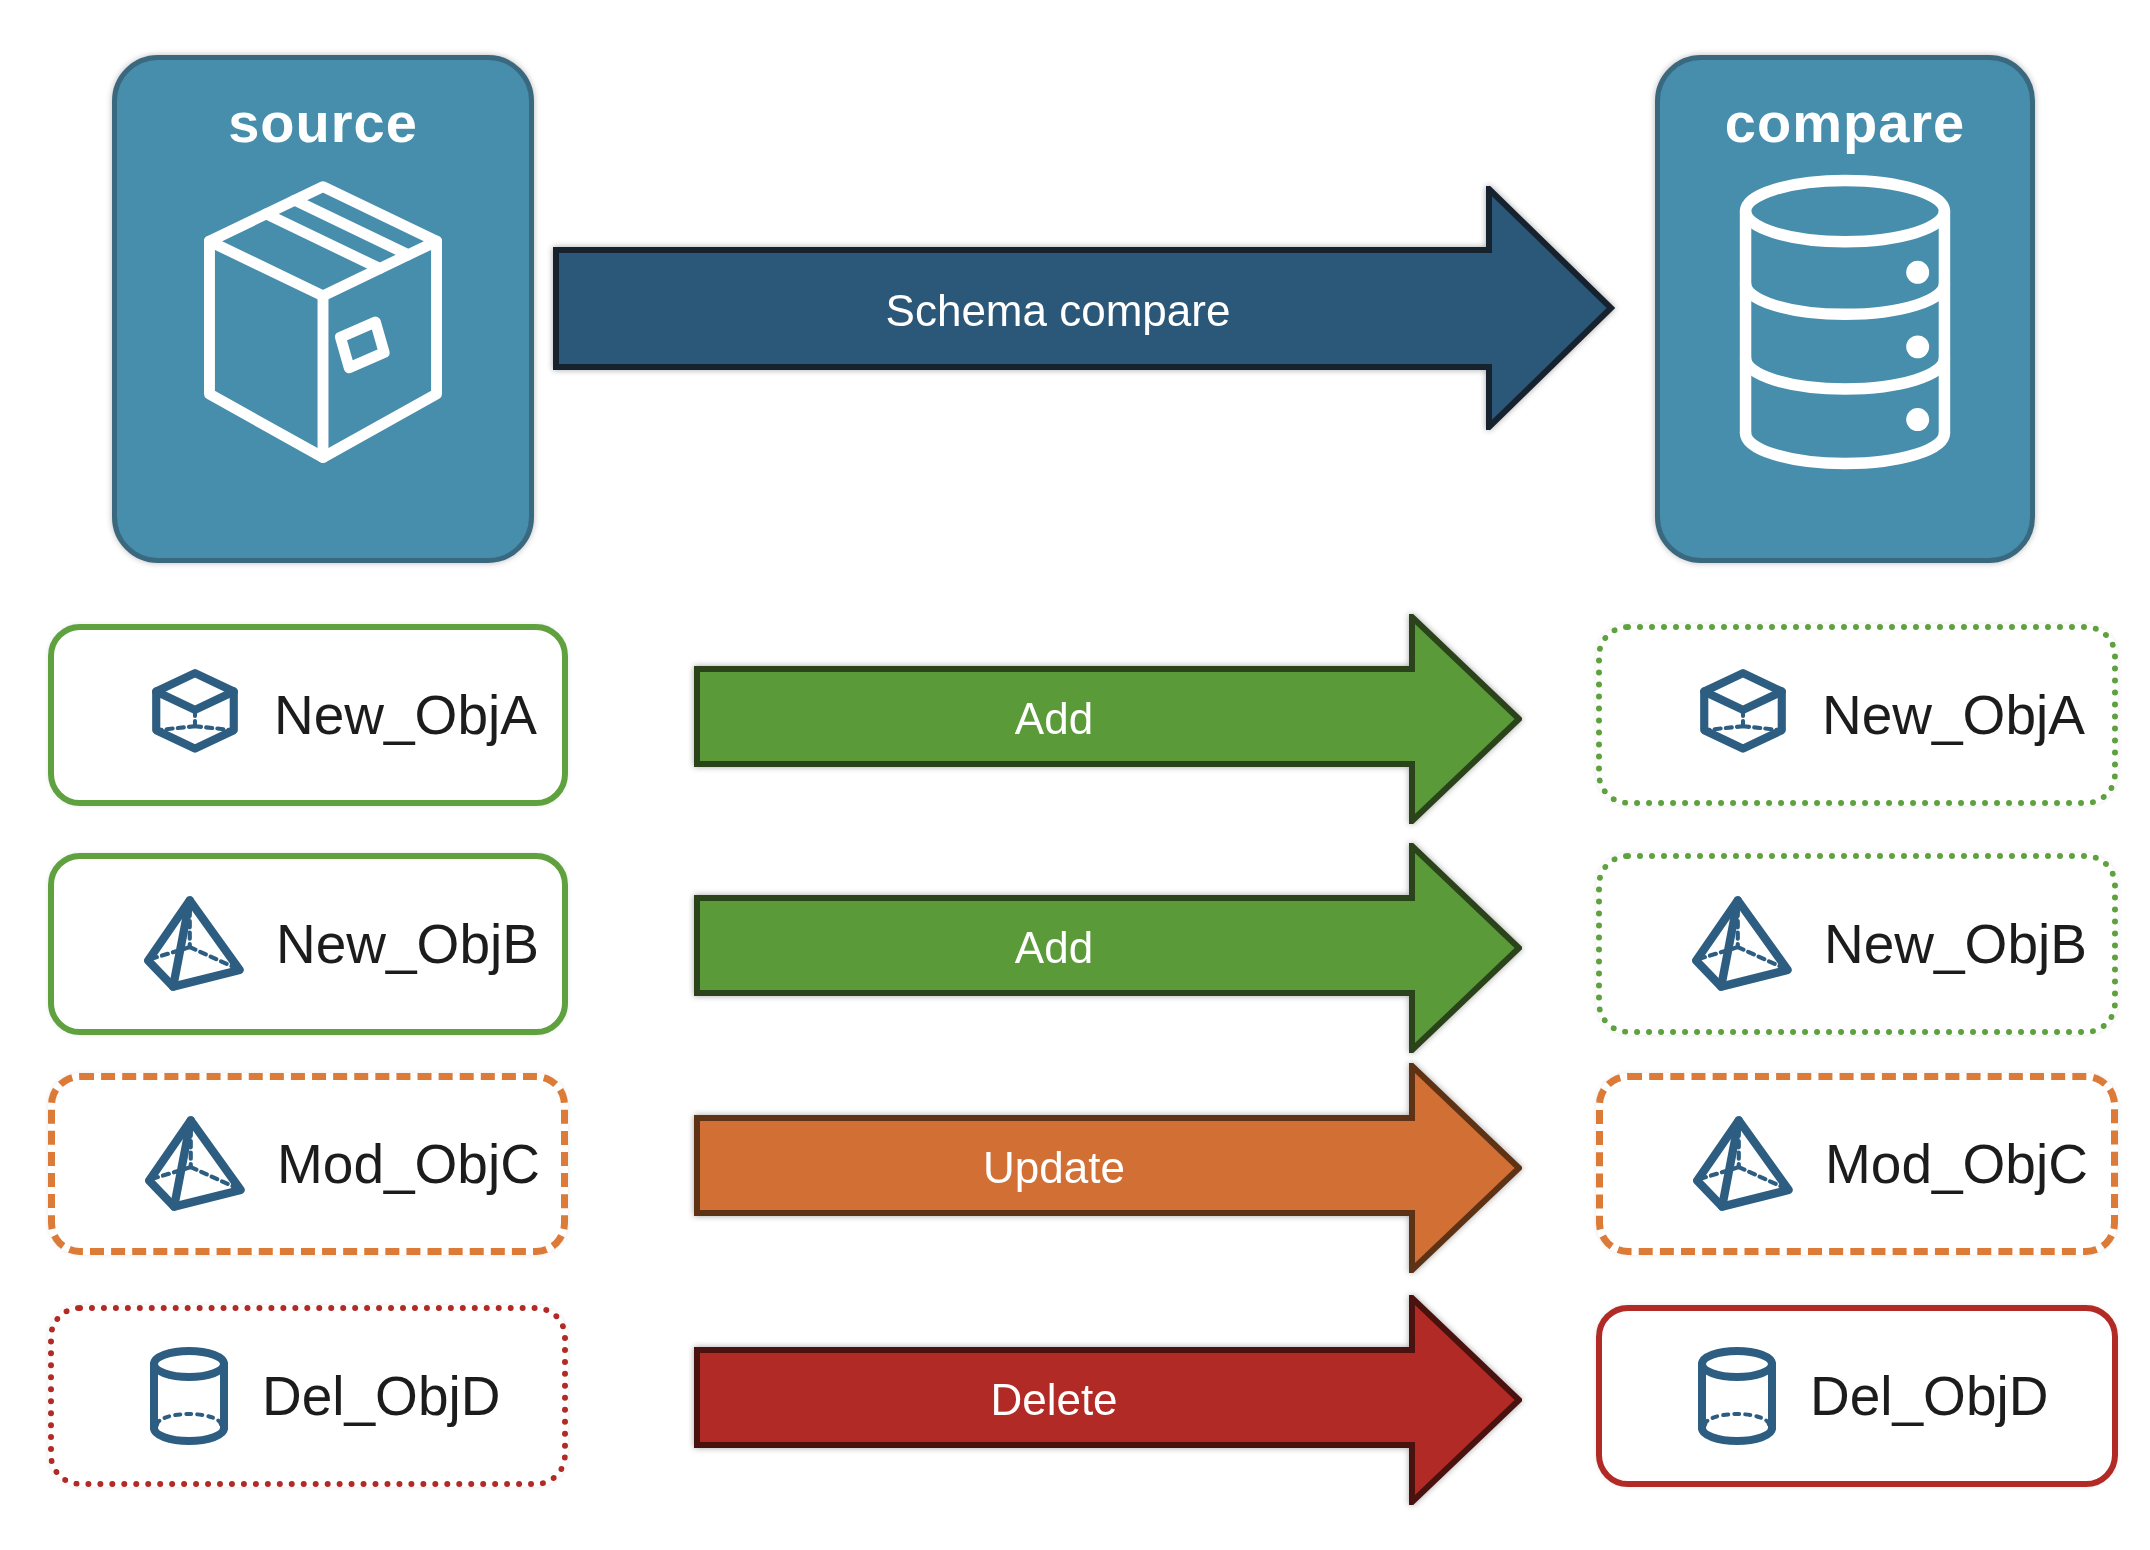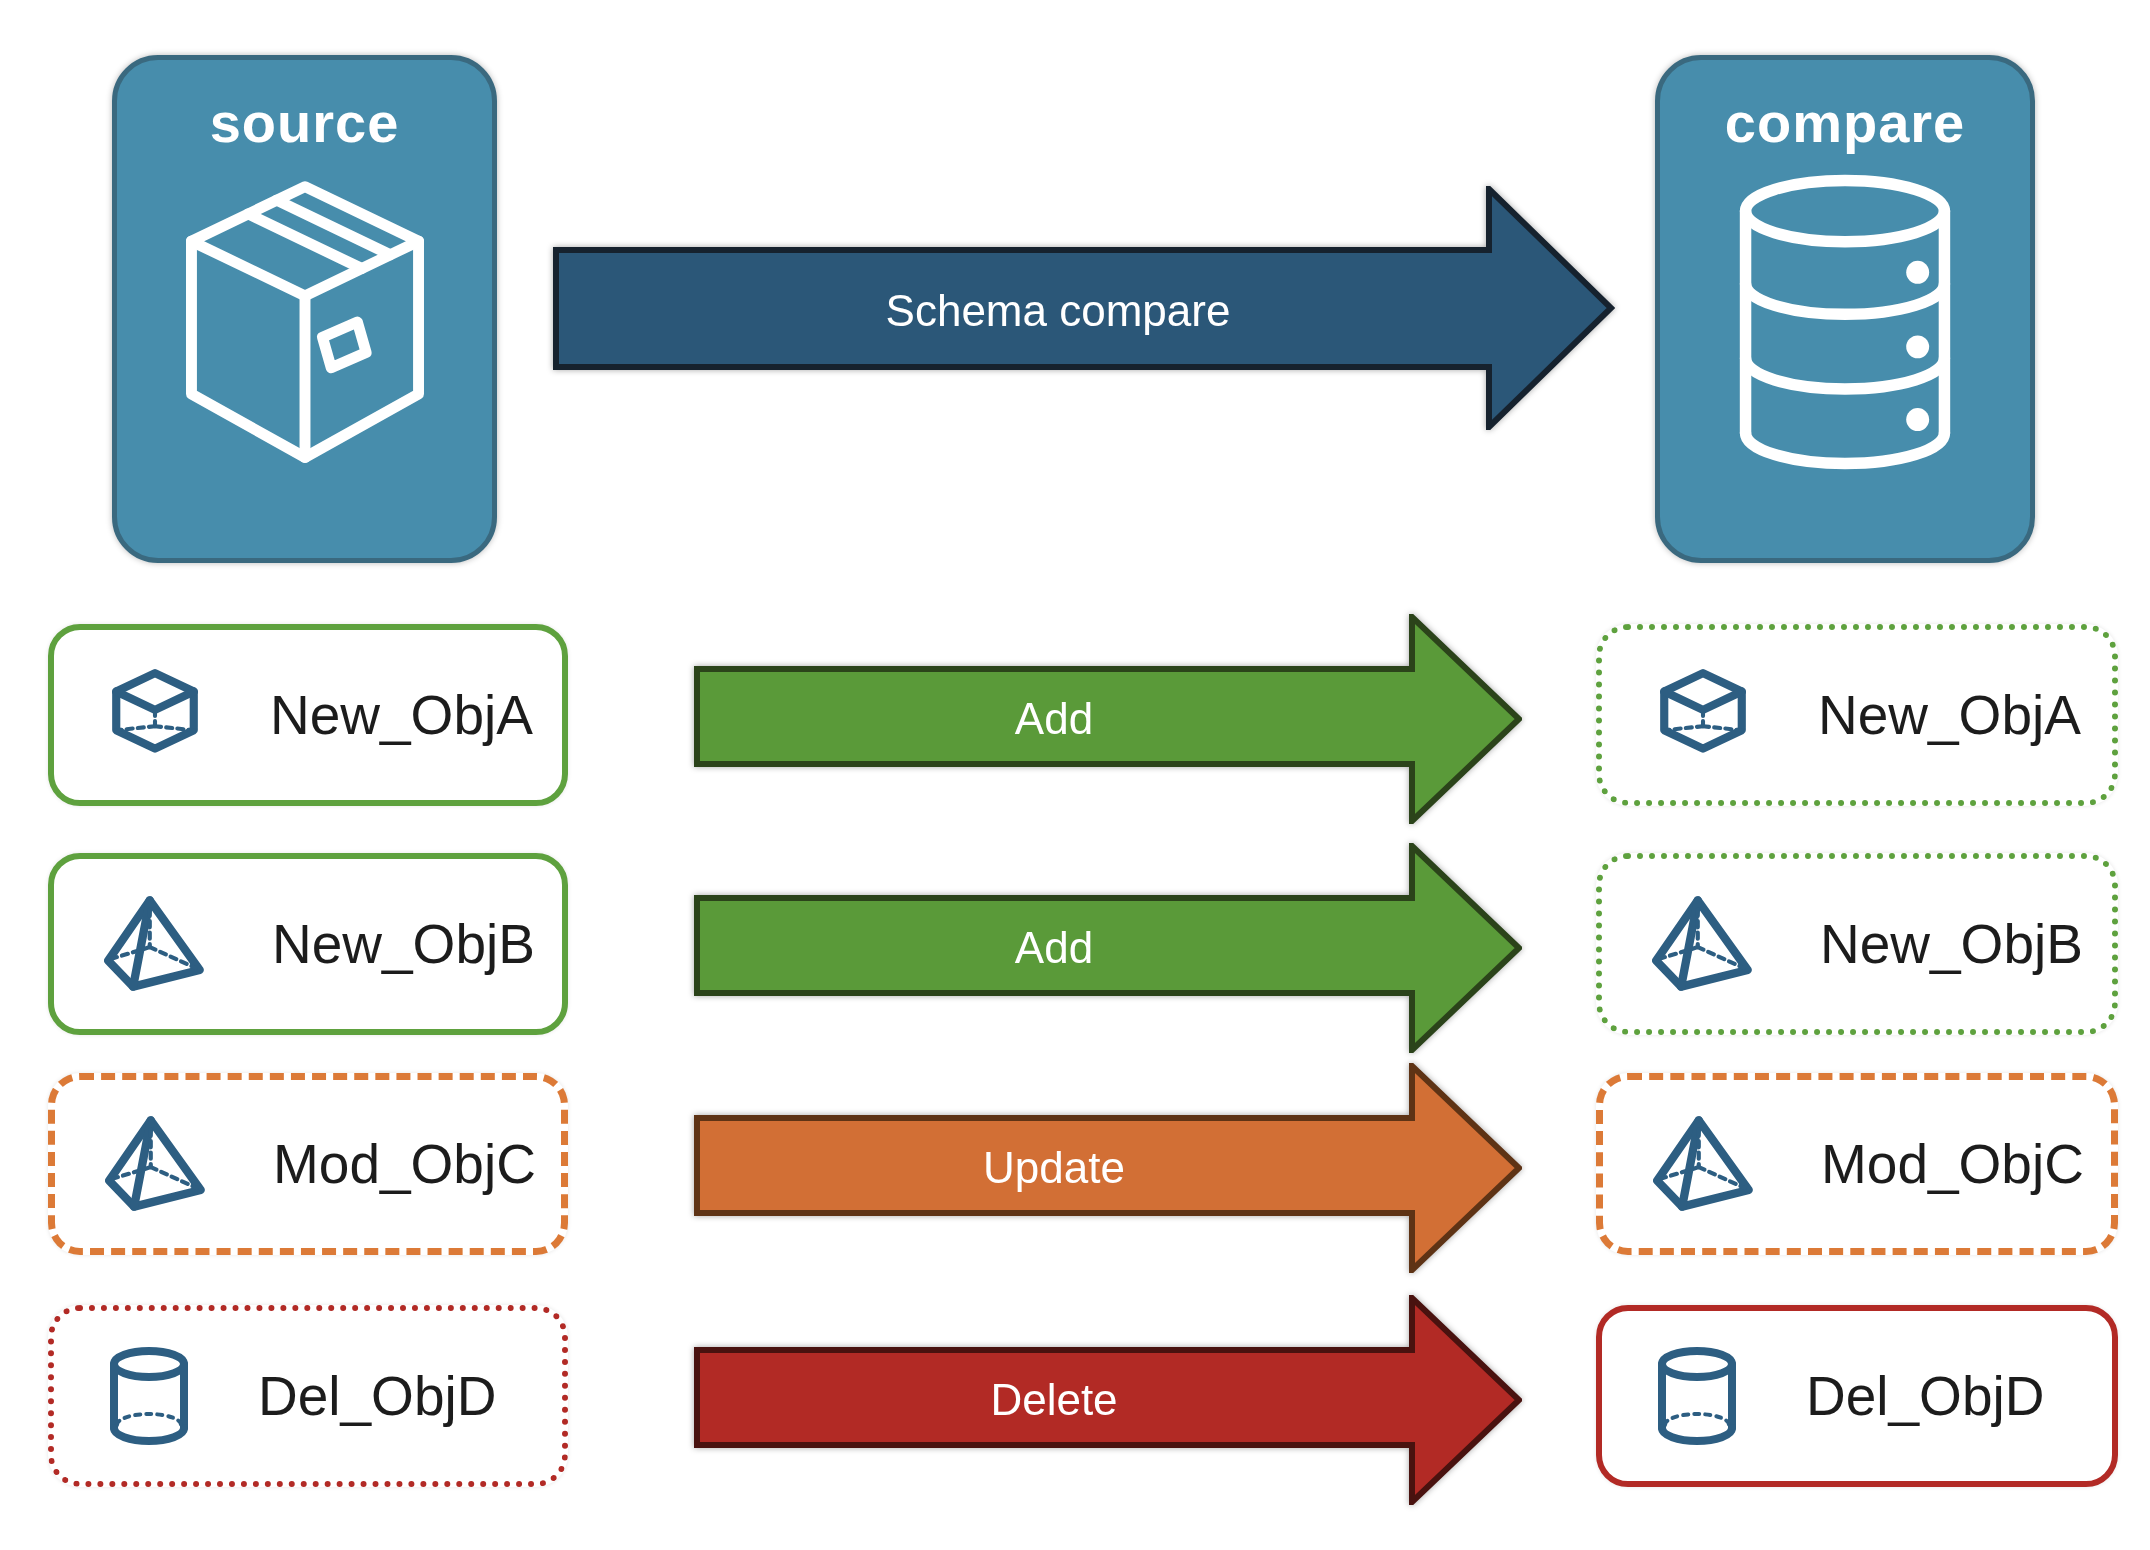--- a/index.html
+++ b/index.html
@@ -2,21 +2,21 @@
 <html style="--node_fill: #478DAC; --node_border: #3A697F; --compare_fill: #2B5778; --compare_border: #16222E; --add_fill: #5A9A39; --add_border: #2B431A; --update_fill: #D26F35; --update_border: #5E3315; --delete_fill: #B22A25; --delete_border: #49120F; --green_border: #5EA13E; --orange_border: #DC7A37; --red_border: #B22A25; --icon_stroke: #2D5E82; --label_text: #1C1C1C; --arrow_text: #FFFFFF;"><head>
 <meta charset="utf-8">
 <style>
   html,body{margin:0;padding:0;background:#ffffff;}
   .canvas{
     position:relative;width:2150px;height:1550px;background:#ffffff;overflow:hidden;
     font-family:"Liberation Sans",sans-serif;
   }
   
   .node{
-    position:absolute;top:55px;width:385px;height:508px;border-radius:46px;
+    position:absolute;top:55px;width:422px;height:508px;border-radius:46px;
     background:var(--node_fill,#478DAC);
     border:5px solid var(--node_border,#3A697F);
     box-shadow:0 0 6px rgba(0,0,0,.28);
     display:flex;flex-direction:column;align-items:center;box-sizing:border-box;
   }
   .node-source{left:112px;}
   .node-target{left:1655px;width:380px;}
   .node-label{
     margin-top:30px;color:#ffffff;font-size:56px;font-weight:bold;letter-spacing:1px;
   }
@@ -31,21 +31,21 @@
   .arrow-add polygon{fill:var(--add_fill,#5A9A39);stroke:var(--add_border,#2B431A);stroke-width:6;}
   .arrow-update polygon{fill:var(--update_fill,#D26F35);stroke:var(--update_border,#5E3315);stroke-width:6;}
   .arrow-delete polygon{fill:var(--delete_fill,#B22A25);stroke:var(--delete_border,#49120F);stroke-width:6;}
   .arrow-label{
     fill:var(--arrow_text,#FFFFFF);font-family:"Liberation Sans",sans-serif;font-size:44px;
     text-anchor:middle;dominant-baseline:central;
   }
   
   .obj-box{
     position:absolute;height:182px;border-radius:32px;background:#ffffff;box-sizing:border-box;
-    display:flex;align-items:center;padding-left:50px;gap:64px;
+    display:flex;align-items:center;padding-left:90px;gap:28px;
     box-shadow:0 0 4px rgba(0,0,0,.10);
   }
   .obj-left{left:48px;width:520px;}
   .obj-right{left:1596px;width:522px;}
   .box-solid-green{border:6px solid var(--green_border,#5EA13E);}
   .box-dotted-green{border:6px dotted var(--green_border,#5EA13E);}
   .box-dashed-orange{border:7px dashed var(--orange_border,#DC7A37);align-items:center;}
   .box-dotted-red{border:6px dotted var(--red_border,#B22A25);}
   .box-solid-red{border:6px solid var(--red_border,#B22A25);}
   .obj-label{font-size:55px;color:var(--label_text,#1C1C1C);}

